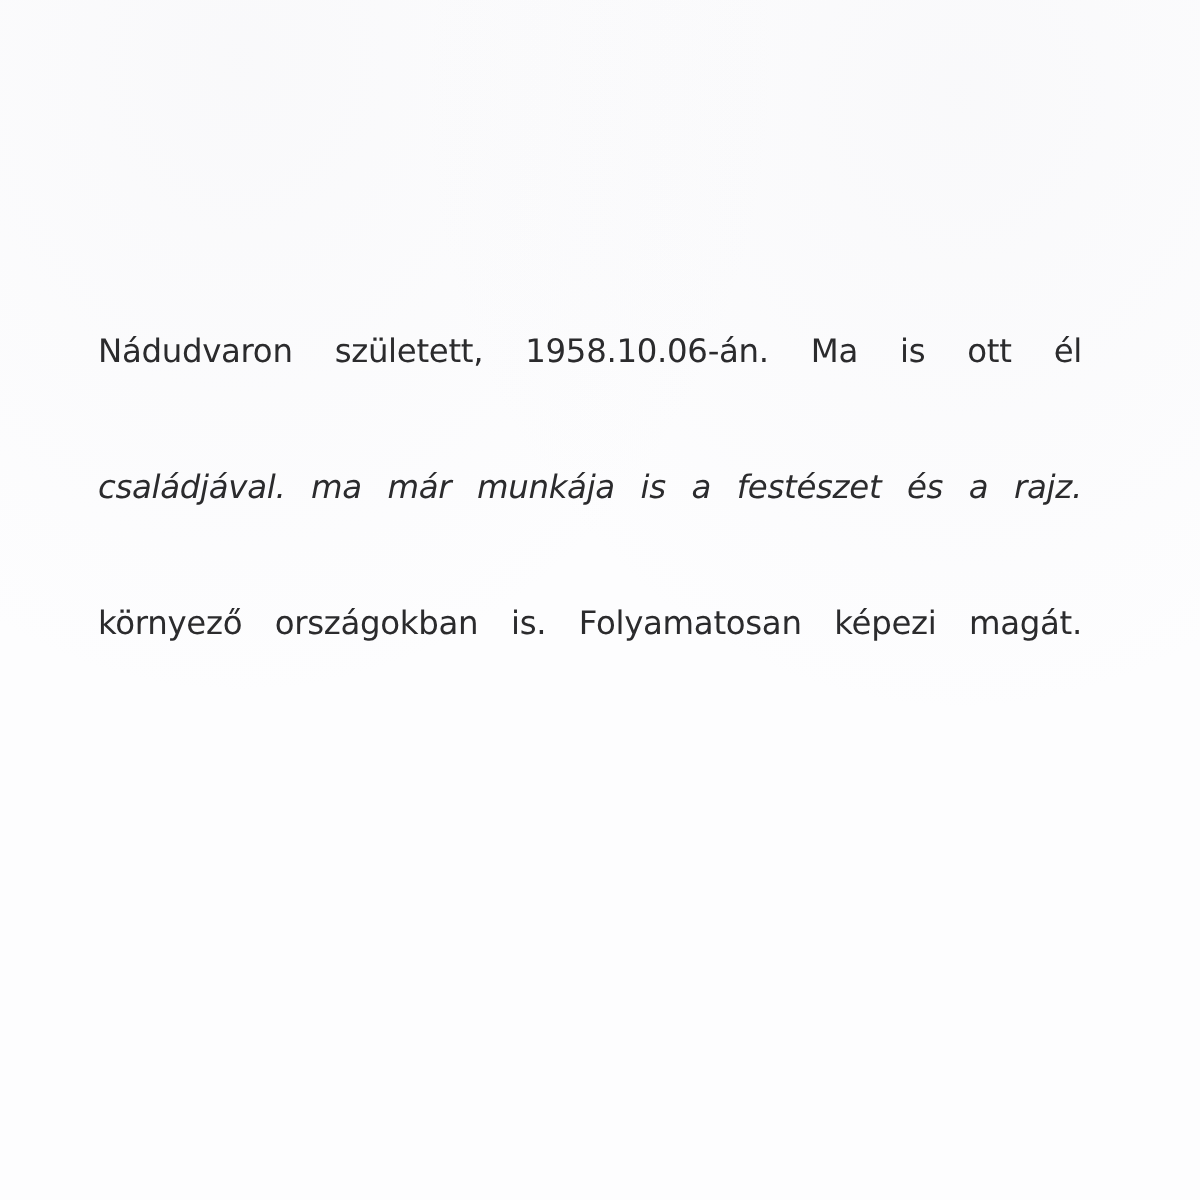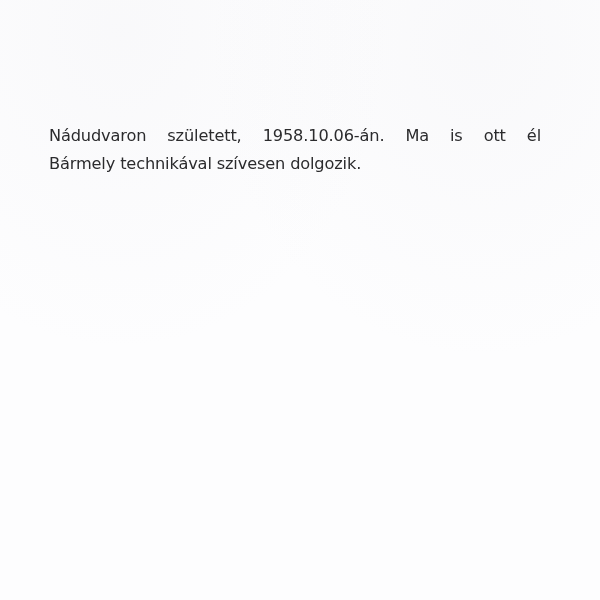--- a/index.html
+++ b/index.html
@@ -27,25 +27,27 @@
       color: #2b2b2d;
       text-align: justify;
       letter-spacing: -0.15px;
     }
     .line {
       display: block;
       white-space: nowrap;
       text-align: justify;
       text-align-last: justify;
       height: 27.9px;
+      margin-top: 40px;
     }
     .line.last { text-align-last: left; }
     .italic { font-style: italic; }
   </style>
 </head>
 <body>
 
 <div class="page">
   <div class="text-block">
     <span class="line">Nádudvaron született, 1958.10.06-án. Ma is ott él</span>
-    <span class="line last">Bármely technikával szívesen dolgozik.</span>
+    <span class="line italic">családjával. ma már munkája is a festészet és a rajz.</span>
+    <span class="line">környező országokban is. Folyamatosan képezi magát.</span>
   </div>
 </div>
 
 </body></html>

